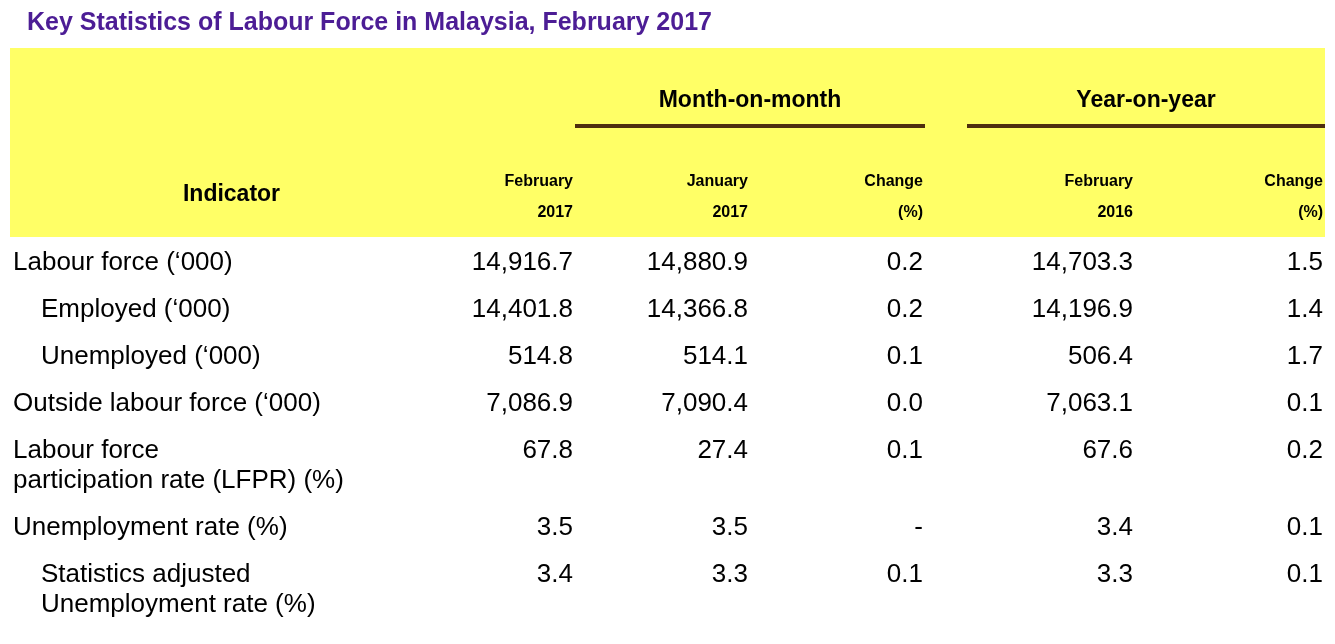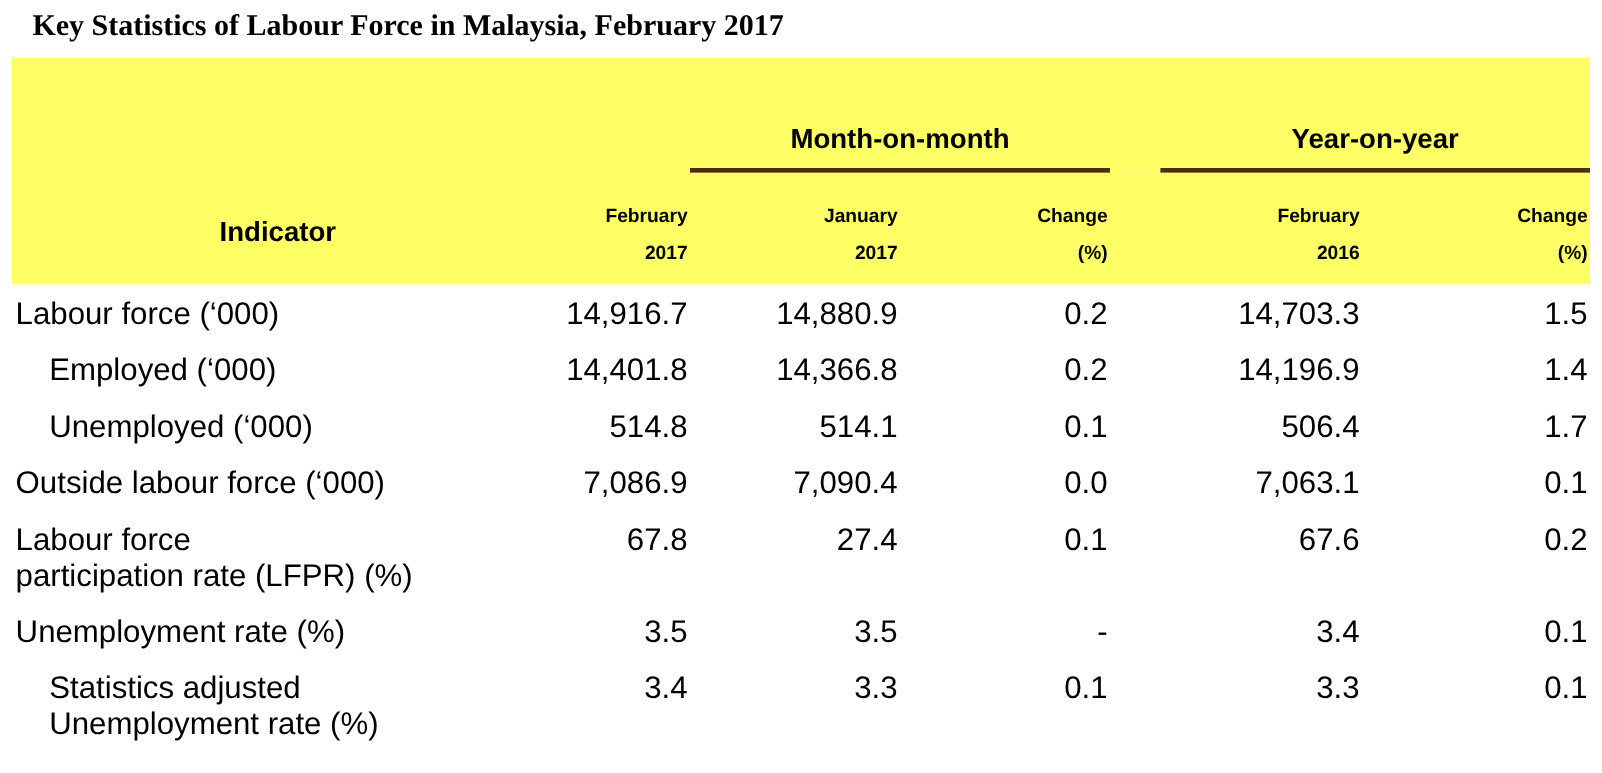--- a/index.html
+++ b/index.html
@@ -5,42 +5,42 @@
   html,body{margin:0;padding:0;background:#ffffff;}
   body{
     width:1335px;height:644px;overflow:hidden;
     font-family:"Liberation Sans", sans-serif;
     color:#000;
     -webkit-font-smoothing:antialiased;
   }
   .page{position:relative;width:1335px;height:644px;}
   .title{
     margin:8px 0 0 27px;
-    font-size:25px;font-weight:bold;color:#000000;line-height:27px;font-family:Liberation Serif, serif;
+    font-size:25px;font-weight:bold;color:#4c1d95;line-height:27px;
   }
   table.stats{
     border-collapse:collapse;table-layout:fixed;
     margin:13px 0 0 10px;width:1315px;
   }
   table.stats col.c1{width:440px;}
   table.stats col.c2{width:125px;}
   table.stats col.c3{width:175px;}
   table.stats col.c4{width:175px;}
   table.stats col.c5{width:210px;}
   table.stats col.c6{width:190px;}
   thead th{background:#FFFF66;font-weight:bold;padding:0;}
   th.ind-th{
     text-align:center;vertical-align:bottom;
     font-size:23px;padding:0 0 30px 3px;height:159px;
   }
   th.col-h{
     text-align:right;vertical-align:bottom;
     font-size:16px;line-height:31px;padding:0 2px 10px 0;
   }
-  tr.group-row th.group{vertical-align:bottom;height:96px;}
+  tr.group-row th.group{vertical-align:bottom;height:80px;}
   .glabel{font-size:23px;font-weight:bold;text-align:center;margin-bottom:12px;line-height:26px;}
   .grule{height:4px;background:#4E2E0E;}
   .group-yoy .glabel,.group-yoy .grule{margin-left:42px;}
   tbody td{
     font-size:26px;line-height:30px;vertical-align:top;
     padding:9px 2px 8px 0;text-align:right;white-space:nowrap;
   }
   tbody td.lbl{text-align:left;padding-left:3px;}
   tbody td.lbl.indent{padding-left:31px;}
 </style>

